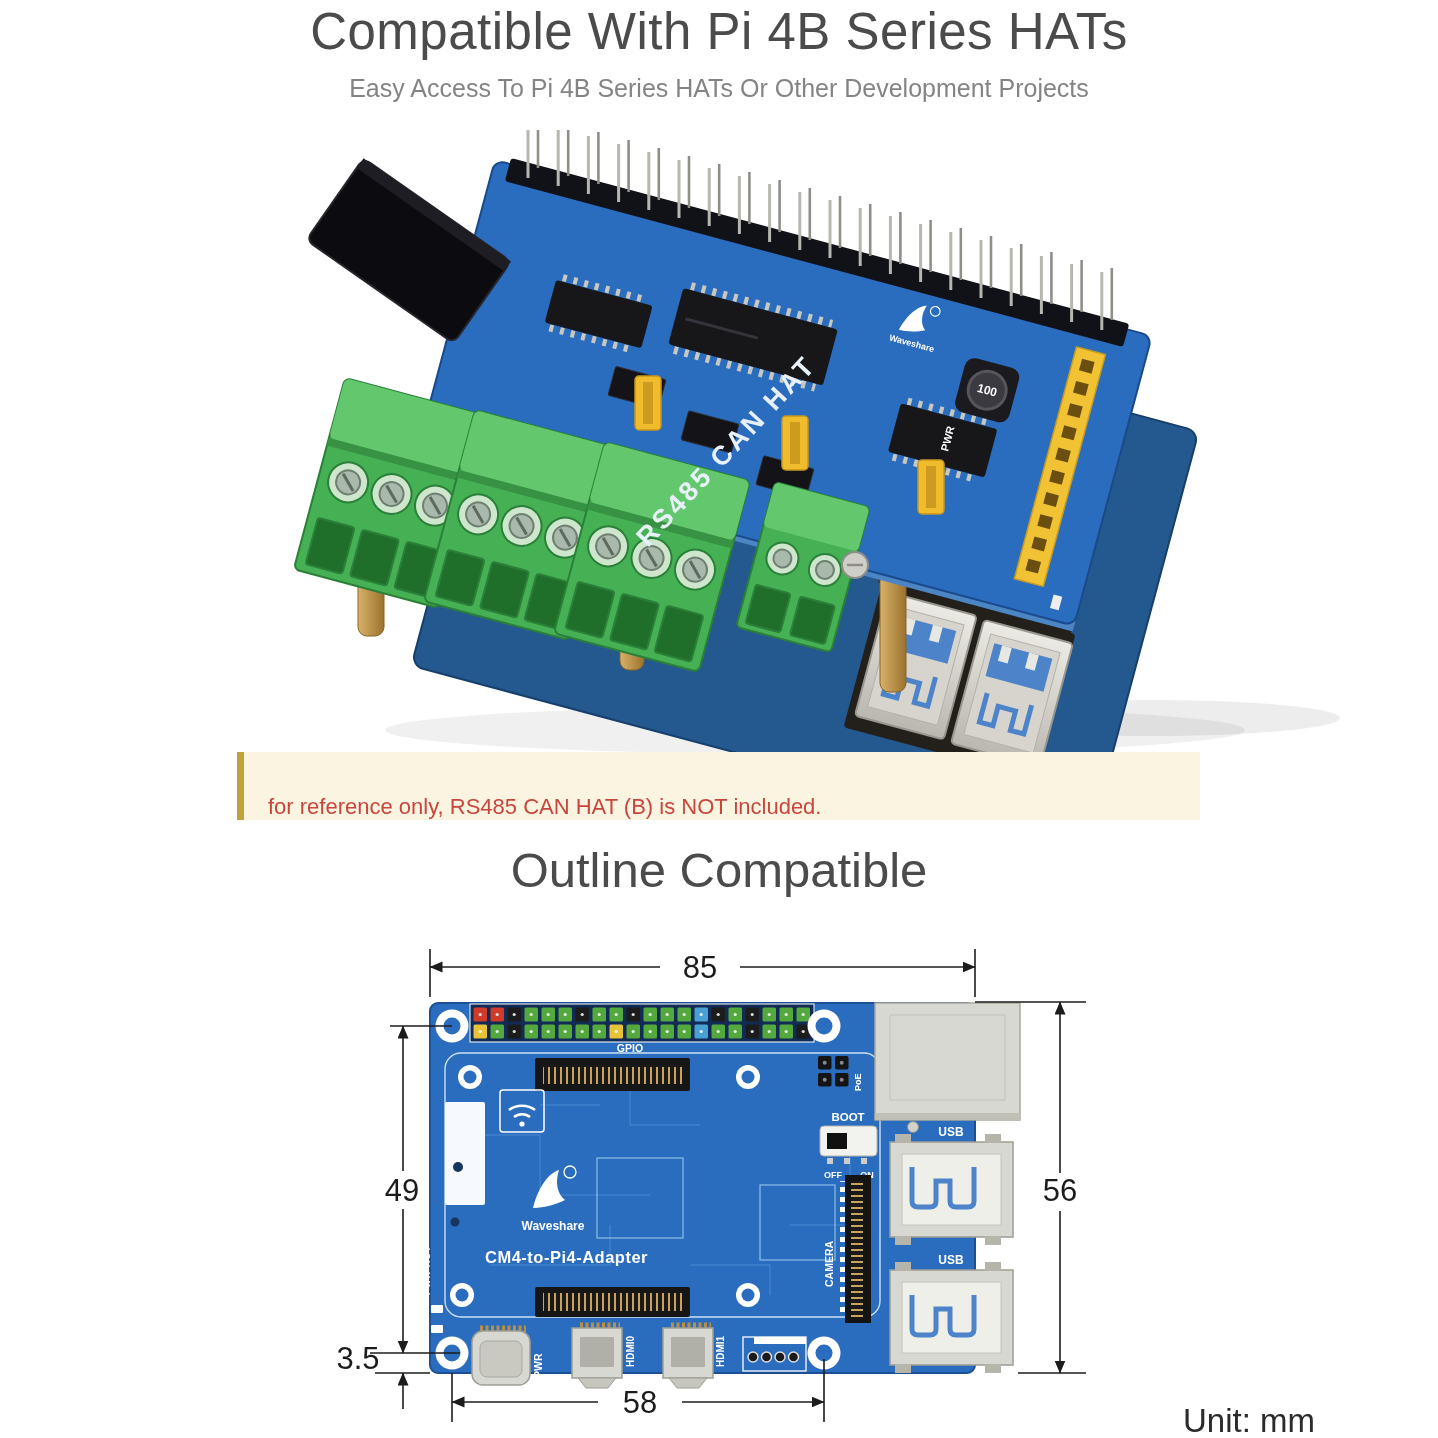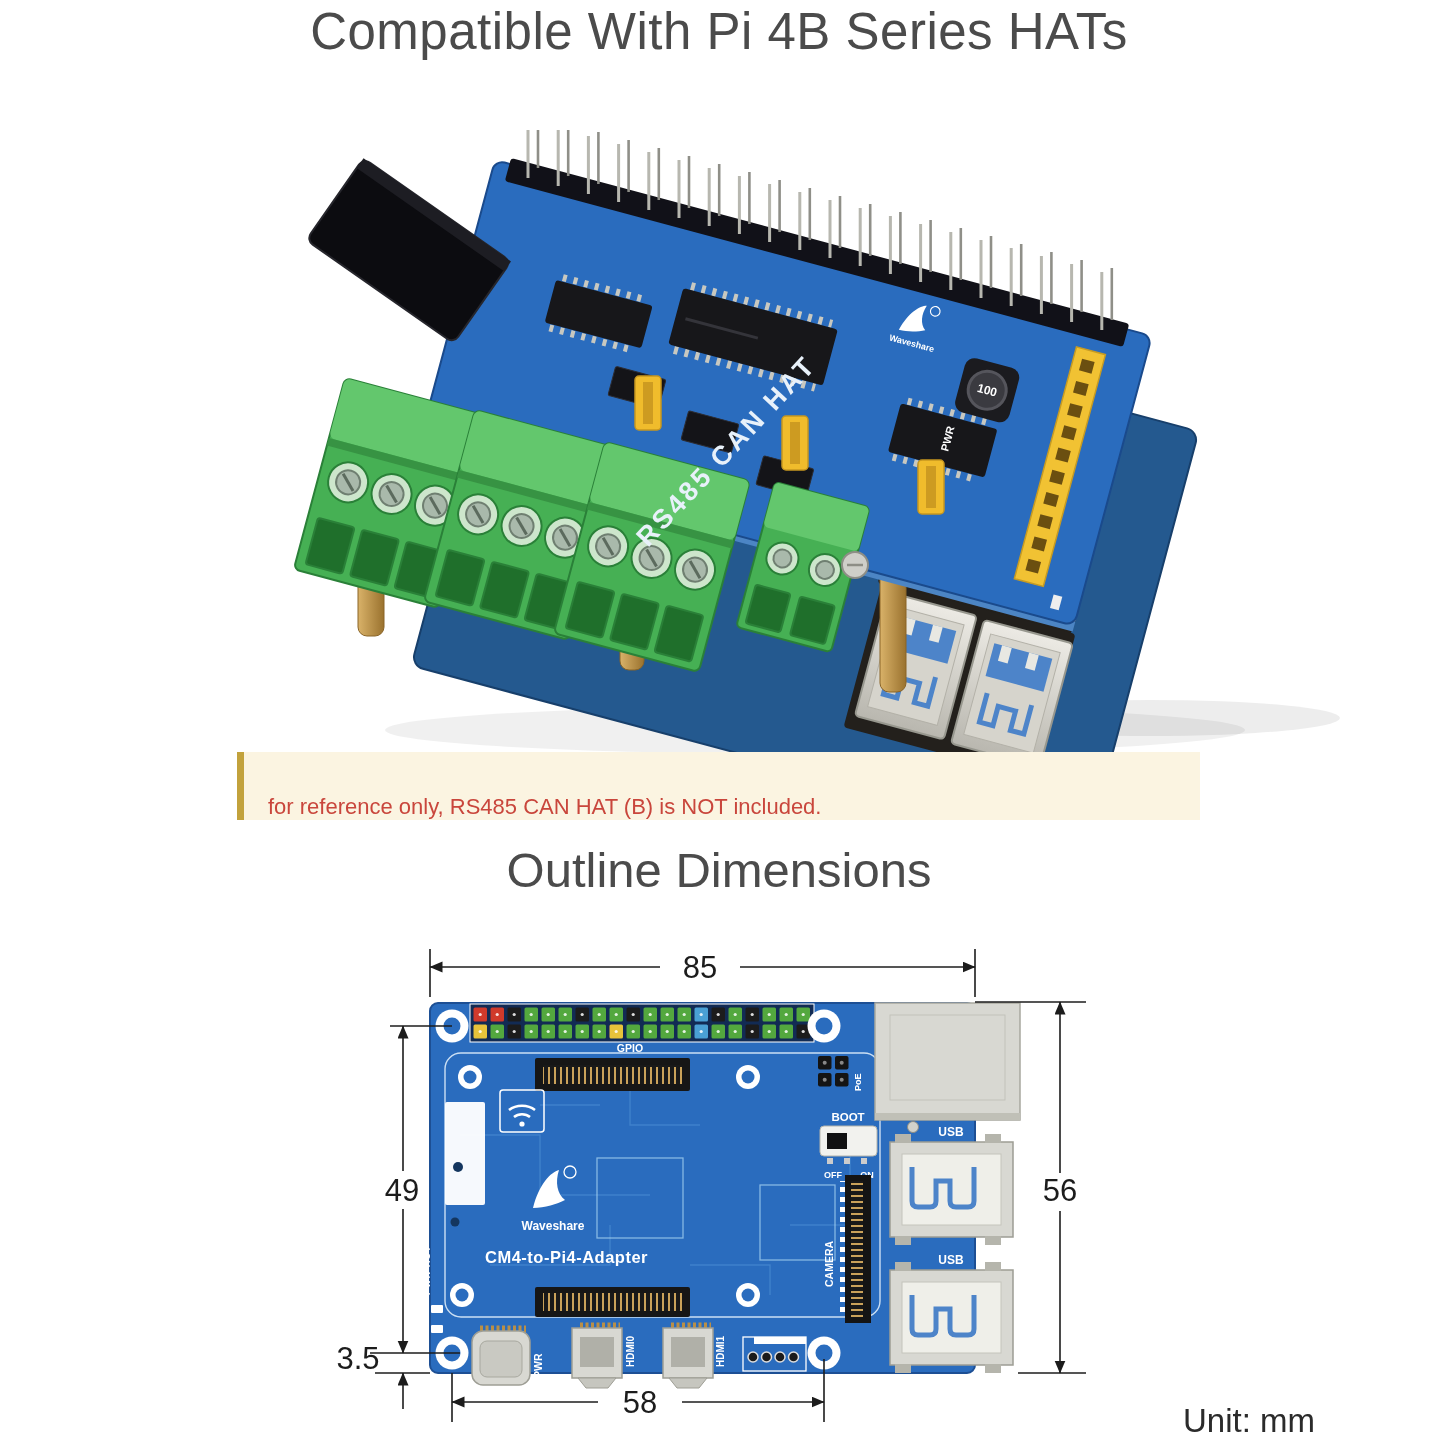--- a/index.html
+++ b/index.html
@@ -23,20 +23,21 @@
   .dnum{fill:var(--dim-black);font-size:31px;}
   .dim{stroke:var(--dim-black);stroke-width:1.6;}
   .sill{stroke:#e8f3fd;fill:none;}
 </style>
 </head>
 <body>
 
 <div class="page">
 
   <h1 class="title">Compatible With Pi 4B Series HATs</h1>
+  <p class="subtitle">Easy Access To Pi 4B Series HATs Or Other Development Projects</p>
 
   <svg class="photo-svg" width="1160" height="622" viewBox="0 0 1160 622">
     <defs>
       <linearGradient id="grad-silver" x1="0" y1="0" x2="0" y2="1">
         <stop offset="0" stop-color="#eceae4"></stop>
           <stop offset="1" stop-color="#b9b7af"></stop>
       </linearGradient>
       <linearGradient id="grad-gold" x1="0" y1="0" x2="1" y2="0">
         <stop offset="0" stop-color="#d9b269"></stop>
           <stop offset="1" stop-color="#9a722e"></stop>
@@ -243,21 +244,21 @@
     <g>
       <circle cx="585" cy="435" r="13" fill="#cfcfc9" stroke="#8e8e86" stroke-width="2"></circle>
       <line x1="577" y1="435" x2="593" y2="435" stroke="#8e8e86" stroke-width="2.5"></line>
     </g>
   </svg>
 
   <div class="note">
     <span>for reference only, RS485 CAN HAT (B) is NOT included.</span>
   </div>
 
-  <h2 class="outline-title">Outline Dimensions</h2>
+  <h2 class="outline-title">Outline Compatible</h2>
 
   <svg class="diagram-svg" width="1000" height="510" viewBox="0 0 1000 510">
     <defs>
       <marker id="arr" markerUnits="userSpaceOnUse" markerWidth="14" markerHeight="12" refX="12.5" refY="5.5" orient="auto">
         <path d="M0,0 L13,5.5 L0,11 Z" fill="#1c1c1c"></path>
       </marker>
       <pattern id="pat-b2b" width="6" height="32" patternUnits="userSpaceOnUse">
         <rect width="6" height="32" fill="#191919"></rect>
         <rect x="2" y="4" width="2" height="24" fill="#caa25a"></rect>
       </pattern>

